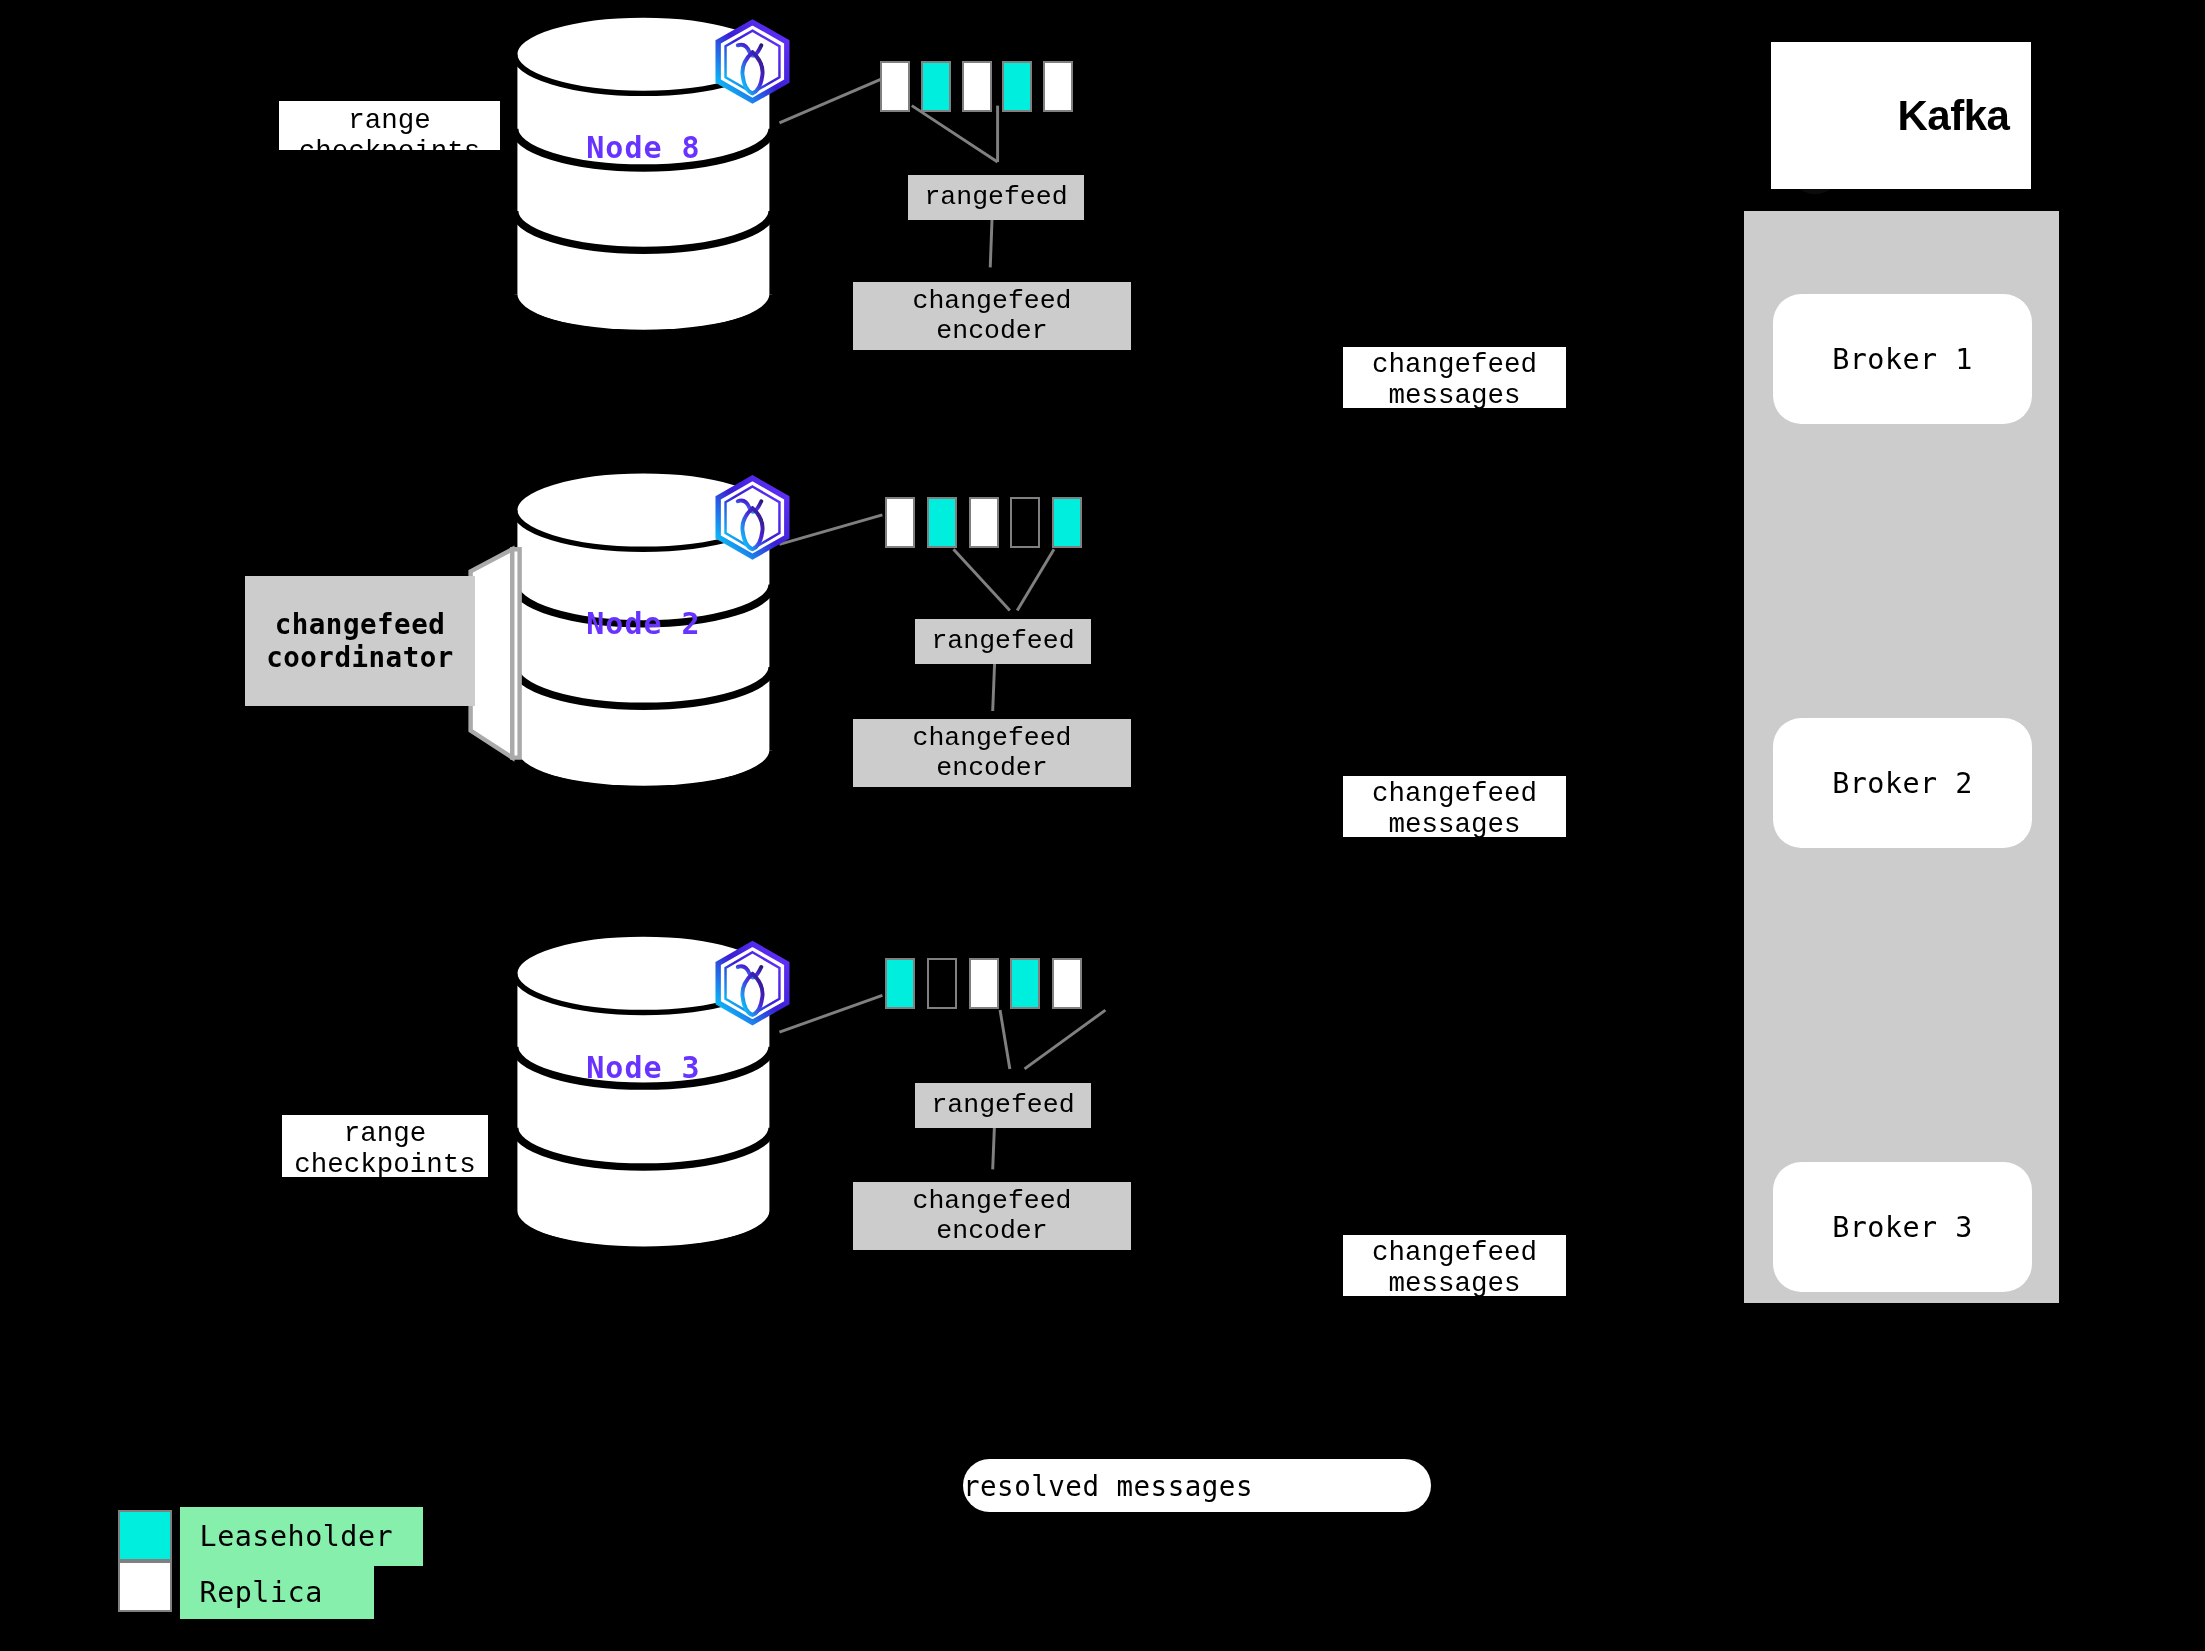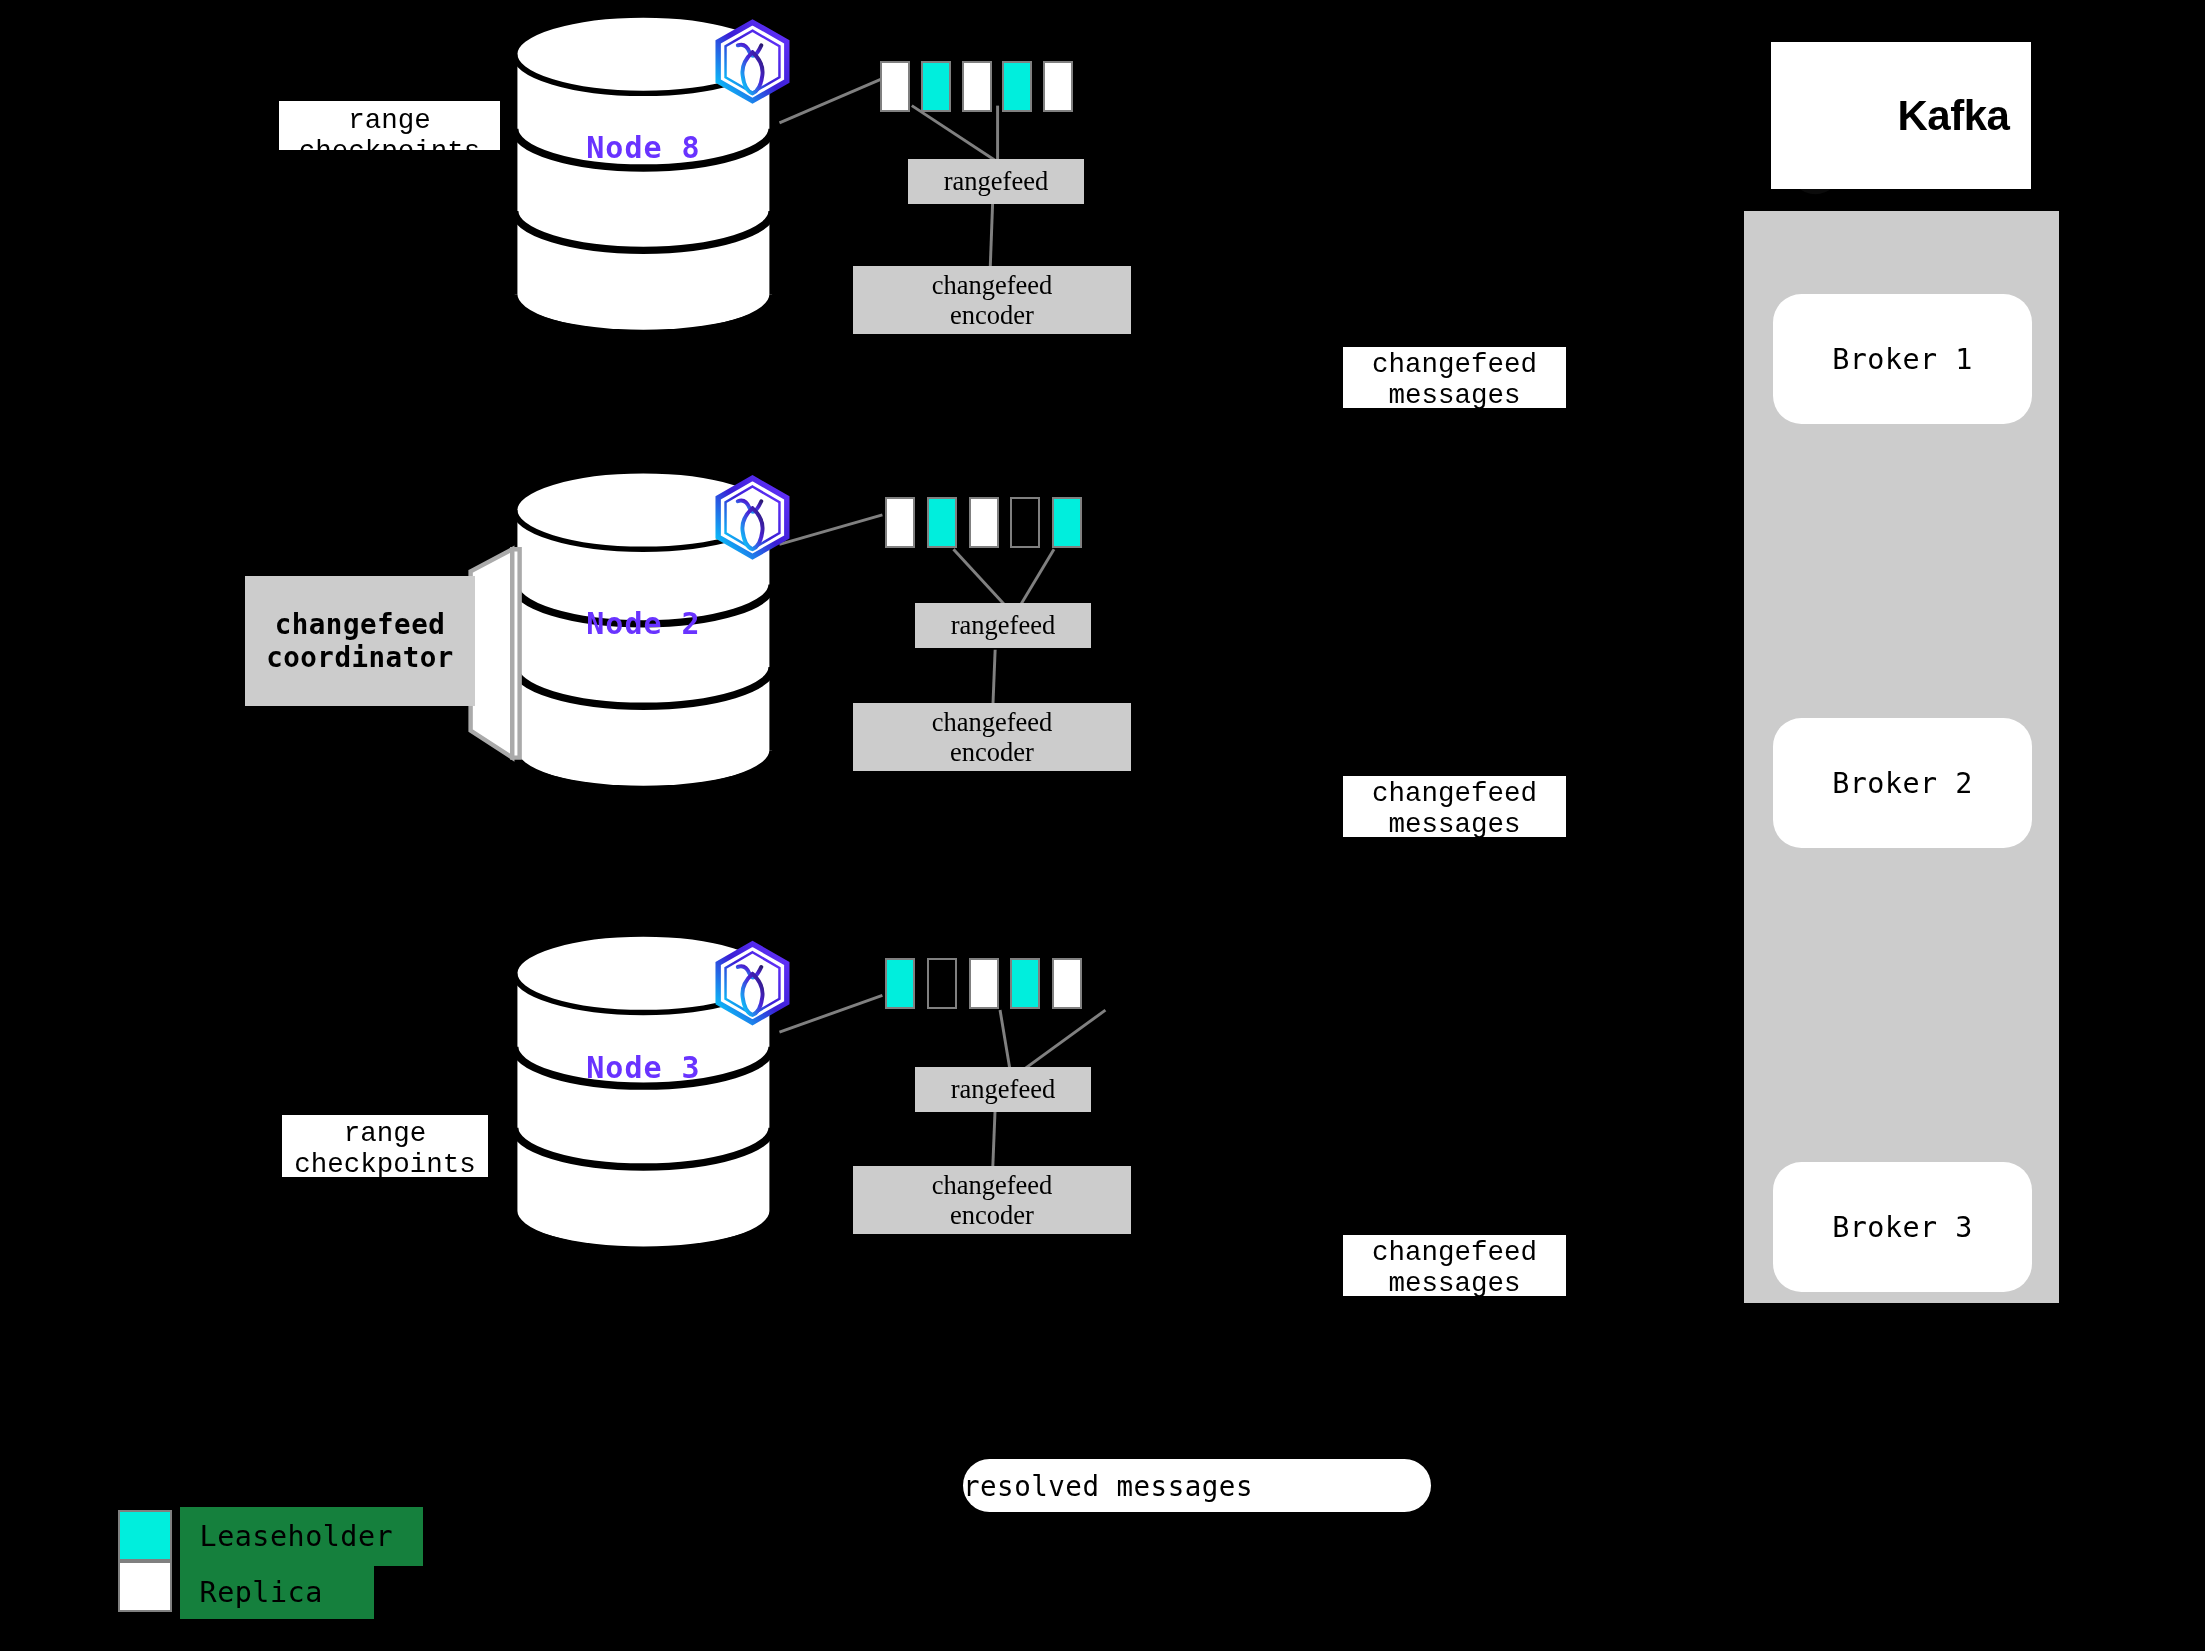--- a/index.html
+++ b/index.html
@@ -25,27 +25,28 @@
     line-height:1.12;
     overflow:visible;
     white-space:pre-line;
     display:block;
   }
 
   
   .gbox{
     background:#cccccc;
     color:#000000;
-    font-family:Liberation Serif, serif;
+    font-family:Liberation Mono, monospace;
     display:flex;
     align-items:center;
     justify-content:center;
     text-align:center;
     line-height:1.14;
     white-space:pre-line;
+    margin-top:16px;
   }
   .node-label{
     position:absolute;
     left:0;right:0;
     text-align:center;
     color:#6933ff;
     font-family:"DejaVu Sans Mono", monospace;
     font-weight:bold;
     letter-spacing:1px;
   }
@@ -119,21 +120,21 @@
   }
 
   
   .legend-swatch{
     position:absolute;
     border:2.9px solid #808080;
     box-sizing:border-box;
   }
   .legend-text{
     position:absolute;
-    background:#15803d;
+    background:#86efac;
     color:#000;
     font-family:"DejaVu Sans Mono", monospace;
     display:flex;align-items:center;
     padding-left:19.6px;
     letter-spacing:0.5px;
   }
 </style>
 </head>
 <body>
 

